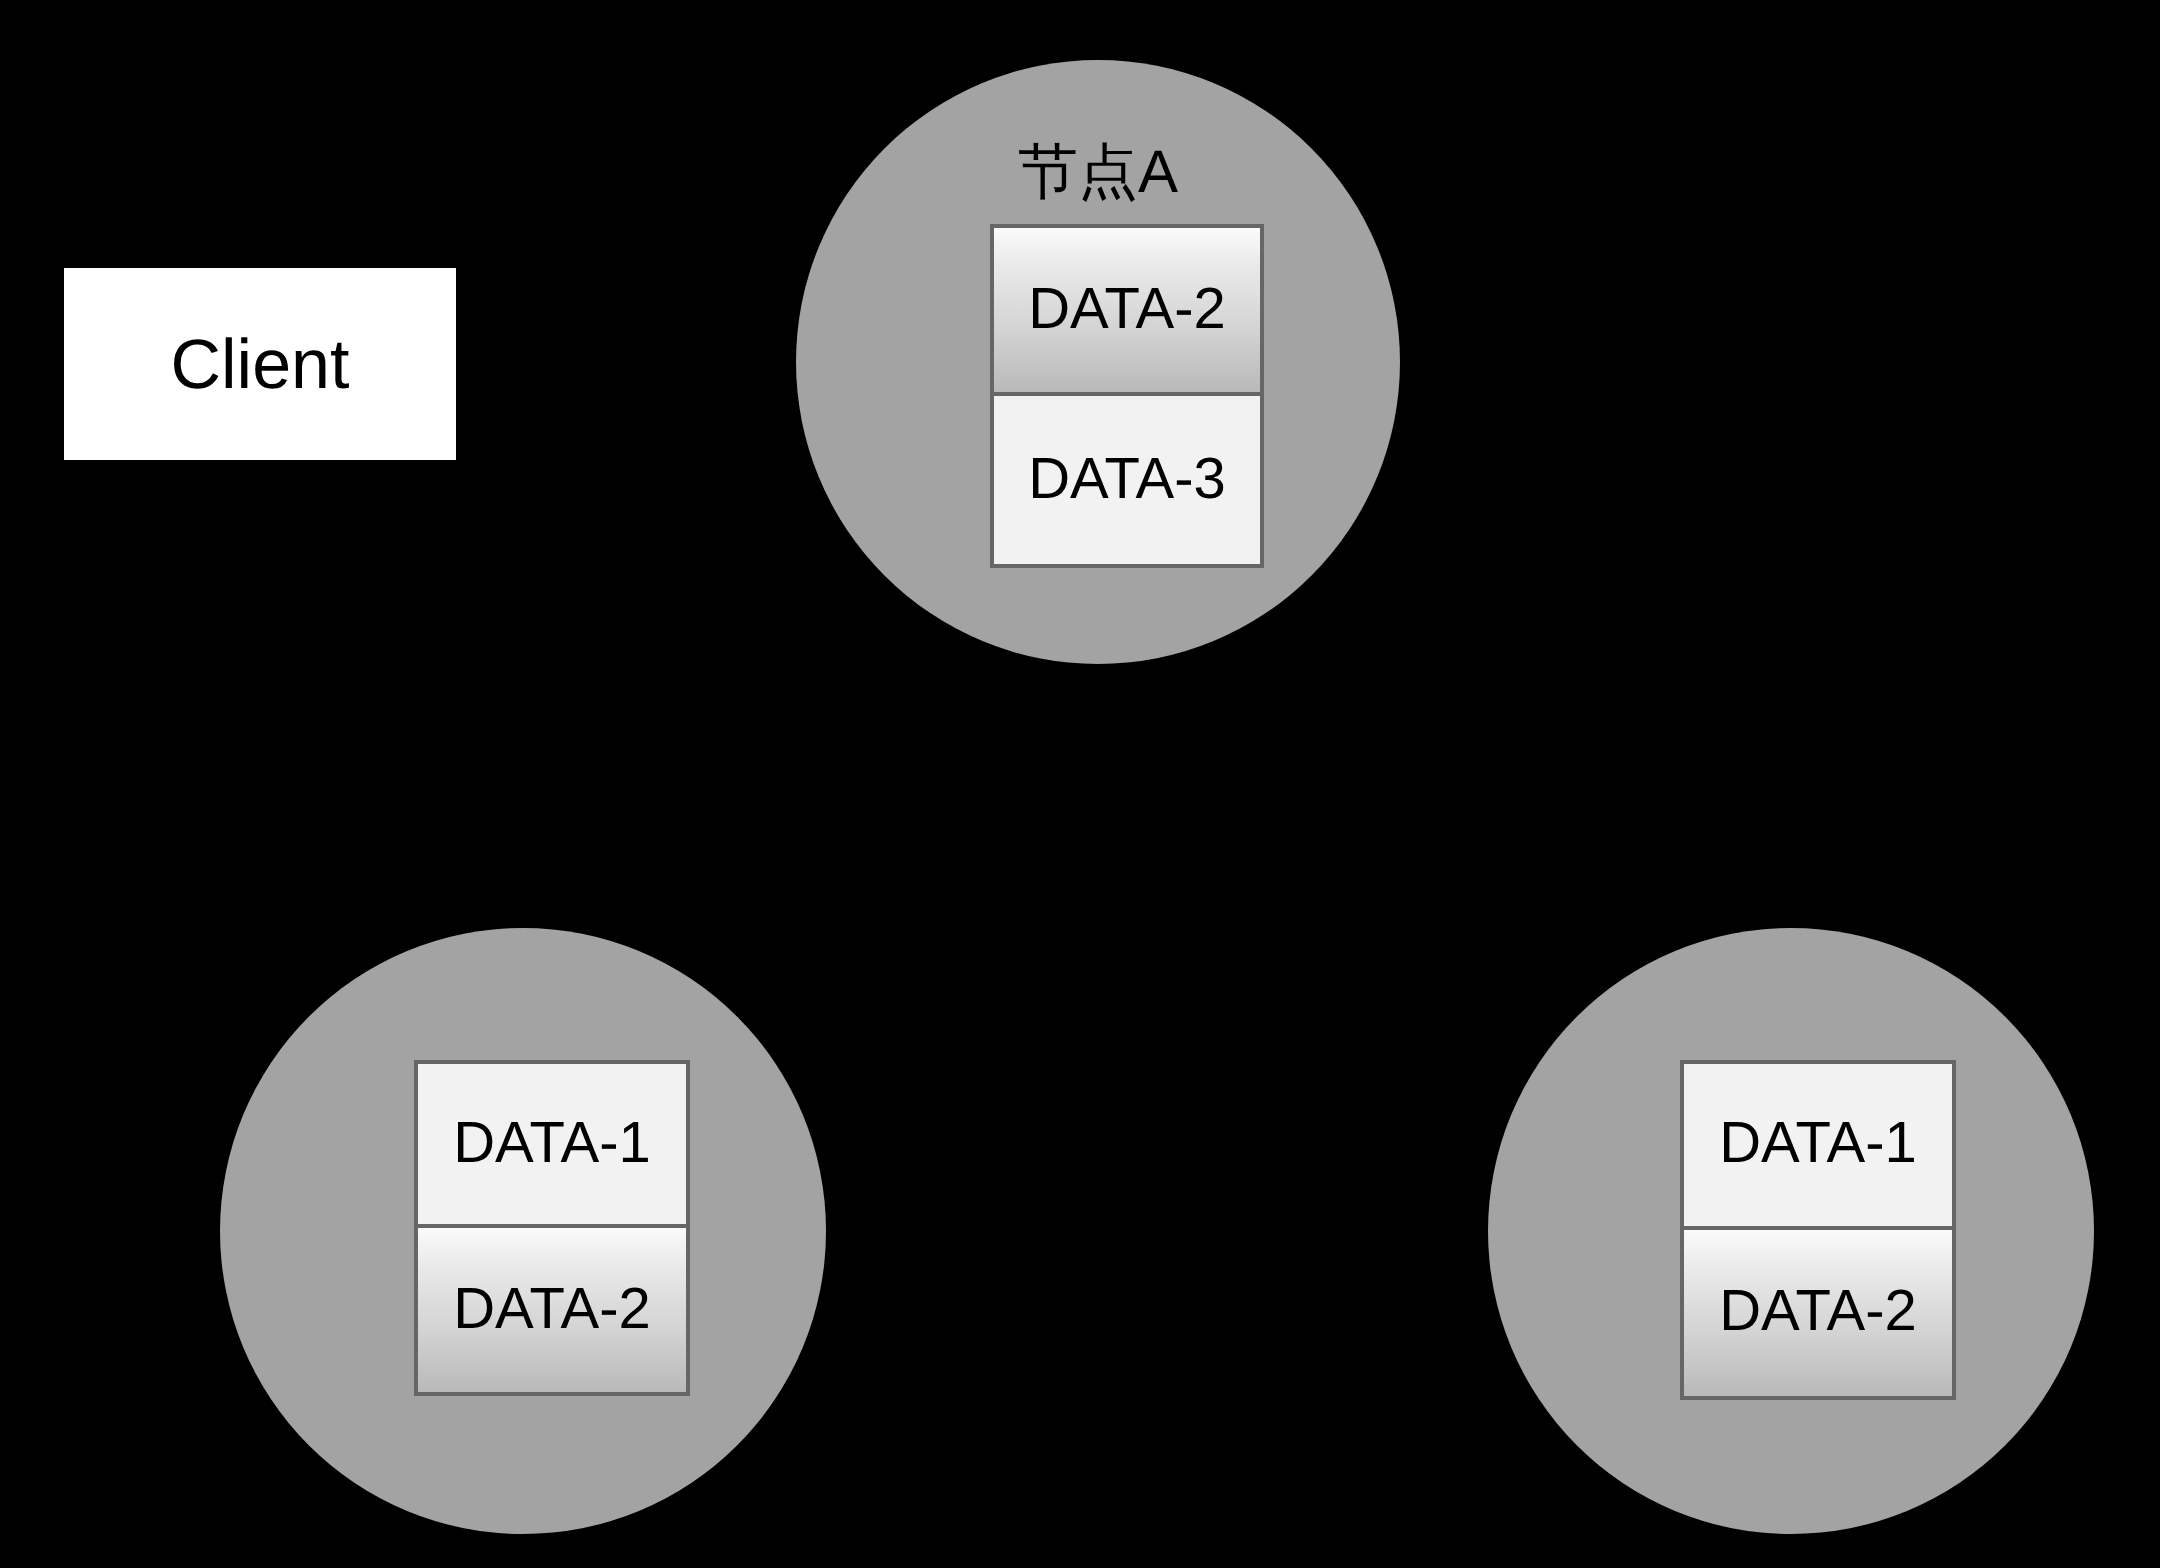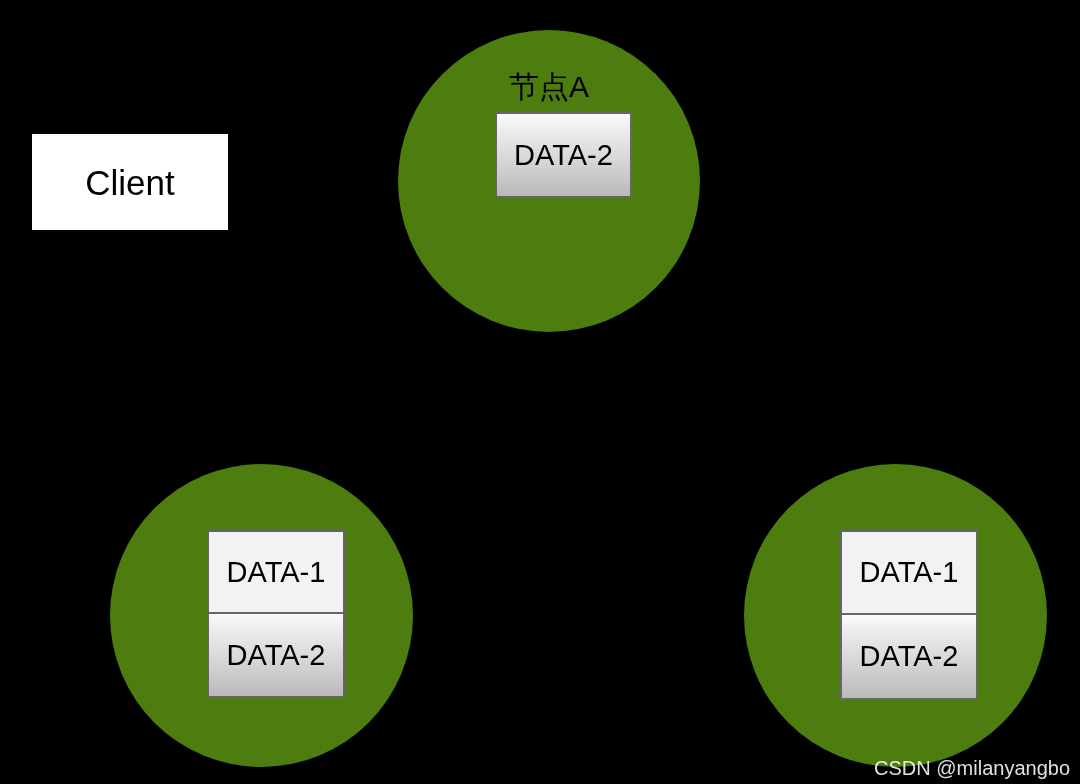--- a/index.html
+++ b/index.html
@@ -34,21 +34,21 @@
     font-size: 35px;
     color: #000000;
     line-height: 1;
     letter-spacing: 0px;
   }
 
   
   .node {
     position: absolute;
     border-radius: 50%;
-    background: #4d7c0f;
+    background: #a3a3a3;
   }
   #node-a { left: 398px; top: 30px;  width: 302px; height: 302px; }
   #node-b { left: 110px; top: 464px; width: 303px; height: 303px; }
   #node-c { left: 744px; top: 464px; width: 303px; height: 303px; }
 
   
   .node-title {
     position: absolute;
     width: 100%;
     text-align: center;
@@ -110,32 +110,32 @@
 <div id="canvas">
 
   <div class="client-box">
     <span class="client-label">Client</span>
   </div>
 
   <div class="node" id="node-a">
     <div class="node-title">节点A</div>
     <div class="data-stack" id="stack-a">
       <div class="data-cell cell-shaded">DATA-2</div>
+      <div class="data-cell cell-light">DATA-3</div>
     </div>
   </div>
 
   <div class="node" id="node-b">
     <div class="data-stack" id="stack-b">
       <div class="data-cell cell-light">DATA-1</div>
       <div class="data-cell cell-shaded">DATA-2</div>
     </div>
   </div>
 
   <div class="node" id="node-c">
     <div class="data-stack" id="stack-c">
       <div class="data-cell cell-light">DATA-1</div>
       <div class="data-cell cell-shaded">DATA-2</div>
     </div>
   </div>
 
-  <div class="watermark">CSDN @milanyangbo</div>
 
 </div>
 
 </body></html>

